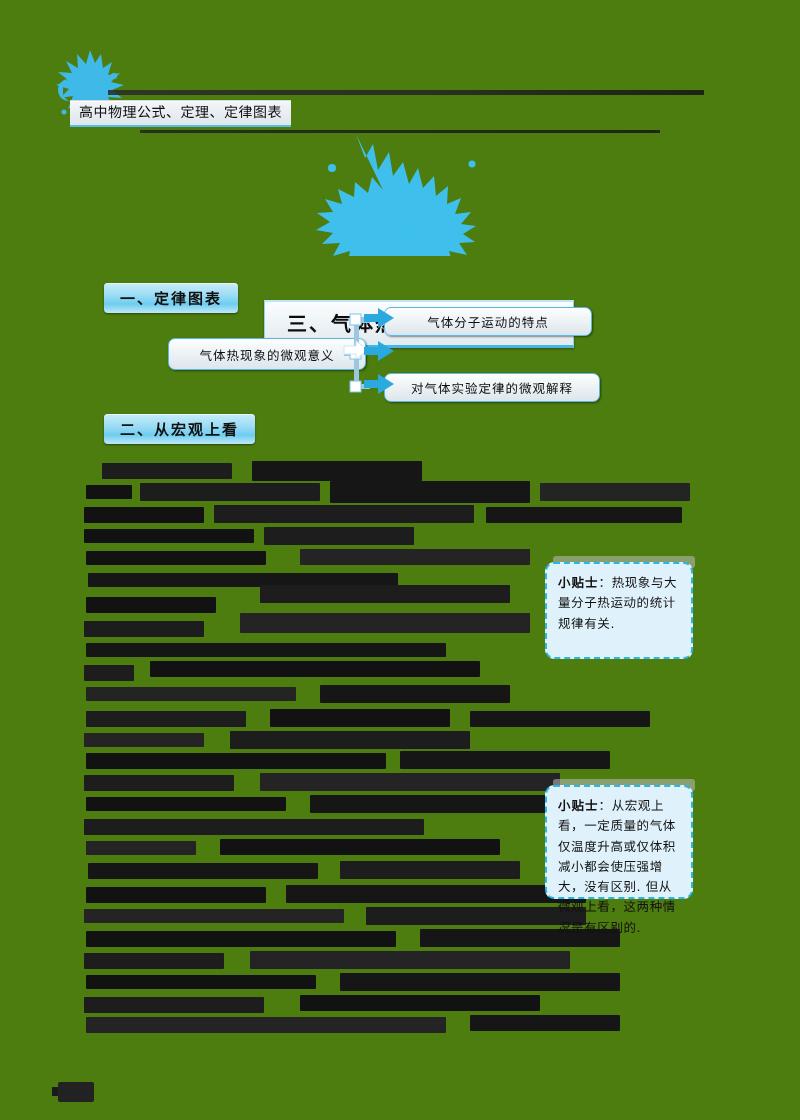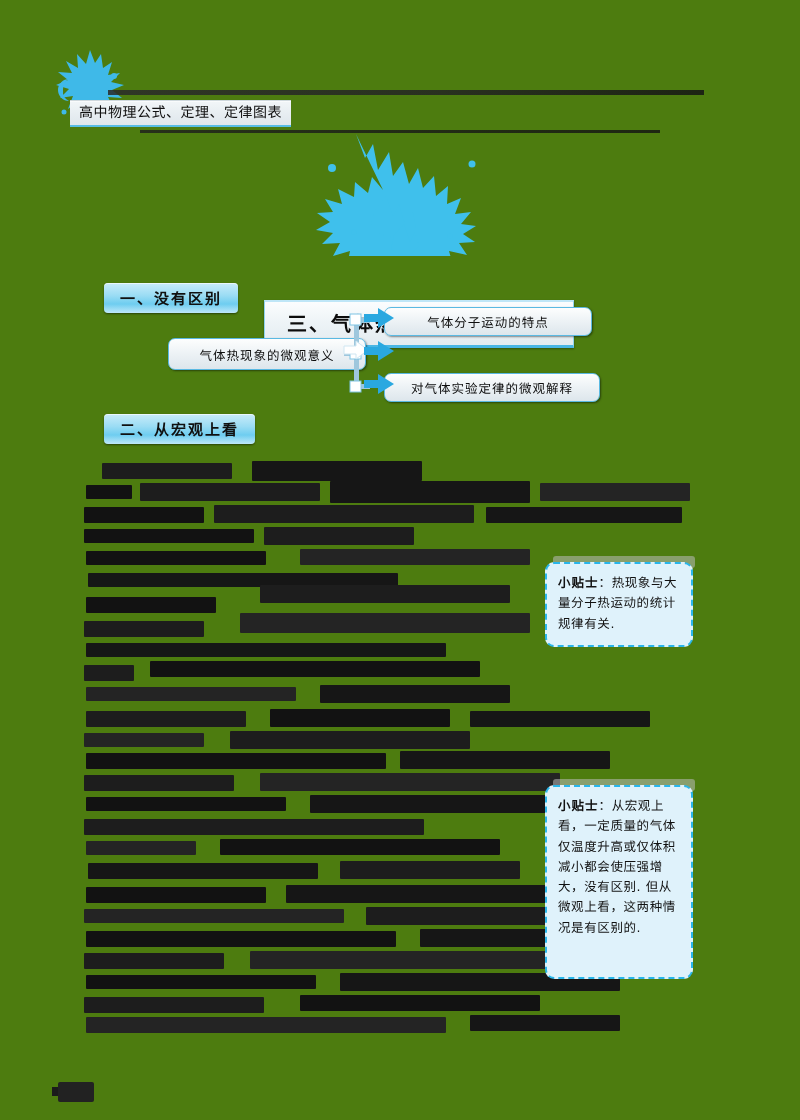--- a/index.html
+++ b/index.html
@@ -100,23 +100,23 @@
     position:absolute;
     border:2px dashed #29b6ea;border-radius:9px;
     background:#dff2fb;
     padding:9px 11px 10px 11px;
     box-sizing:border-box;
     font-size:12.5px;line-height:1.62;color:#111;letter-spacing:.6px;
     font-family:"DejaVu Sans","Liberation Sans",sans-serif;
   }
   .tip b{font-weight:bold;letter-spacing:1px;}
   .tip-shadow{position:absolute;background:#bcbcbc;opacity:.55;border-radius:3px;}
-  #tip1{left:545px;top:562px;width:148px;height:85px;}
+  #tip1{left:545px;top:562px;width:148px;height:97px;}
   #tip1s{left:553px;top:556px;width:142px;height:12px;}
-  #tip2{left:545px;top:785px;width:148px;height:194px;}
+  #tip2{left:545px;top:785px;width:148px;height:114px;}
   #tip2s{left:553px;top:779px;width:142px;height:12px;}
 
   
   .pageno{
     position:absolute;left:58px;top:1082px;width:36px;height:20px;
     background:#222;border-radius:2px;
     display:flex;align-items:center;justify-content:center;
     font-size:11px;color:#3a3a3a;
   }
   .pageno-tail{position:absolute;left:52px;top:1087px;width:8px;height:9px;background:#1b1b1b;}
@@ -149,21 +149,21 @@
         <path fill="currentColor" d="M168 96 l6 18 5-10 4 14-8 8-11 1-9-6 3-14z"></path>
         <circle fill="currentColor" cx="96" cy="40" r="4"></circle>
         <circle fill="currentColor" cx="236" cy="36" r="3.5"></circle>
         <circle fill="currentColor" cx="214" cy="108" r="3"></circle>
         <circle fill="currentColor" cx="118" cy="104" r="2.5"></circle>
       </svg>
     </div>
     <div class="title-bar">三、气体热现象的微观意义</div>
   </div>
 
-  <div class="sec-head" id="sec1">一、没有区别</div>
+  <div class="sec-head" id="sec1">一、定律图表</div>
 
   <div class="map">
     <div class="node node-root">气体热现象的微观意义</div>
     <div class="node node-leaf" id="leaf0">气体分子运动的特点</div>
     <div class="node node-leaf" id="leaf2">对气体实验定律的微观解释</div>
   </div>
   <svg class="conn" viewBox="0 0 420 104" aria-hidden="true">
 
     <rect x="186" y="18" width="5" height="68" fill="#9ec7dd"></rect>
 

